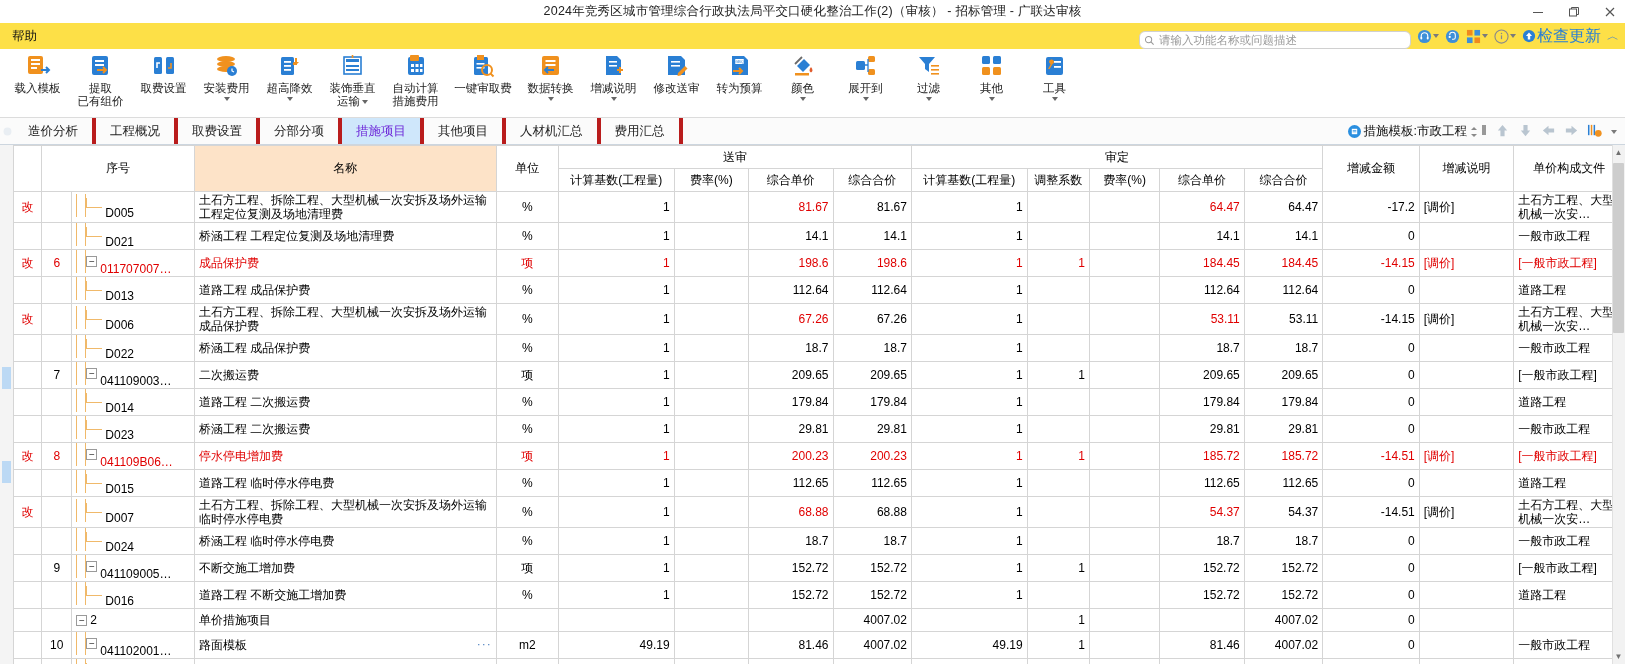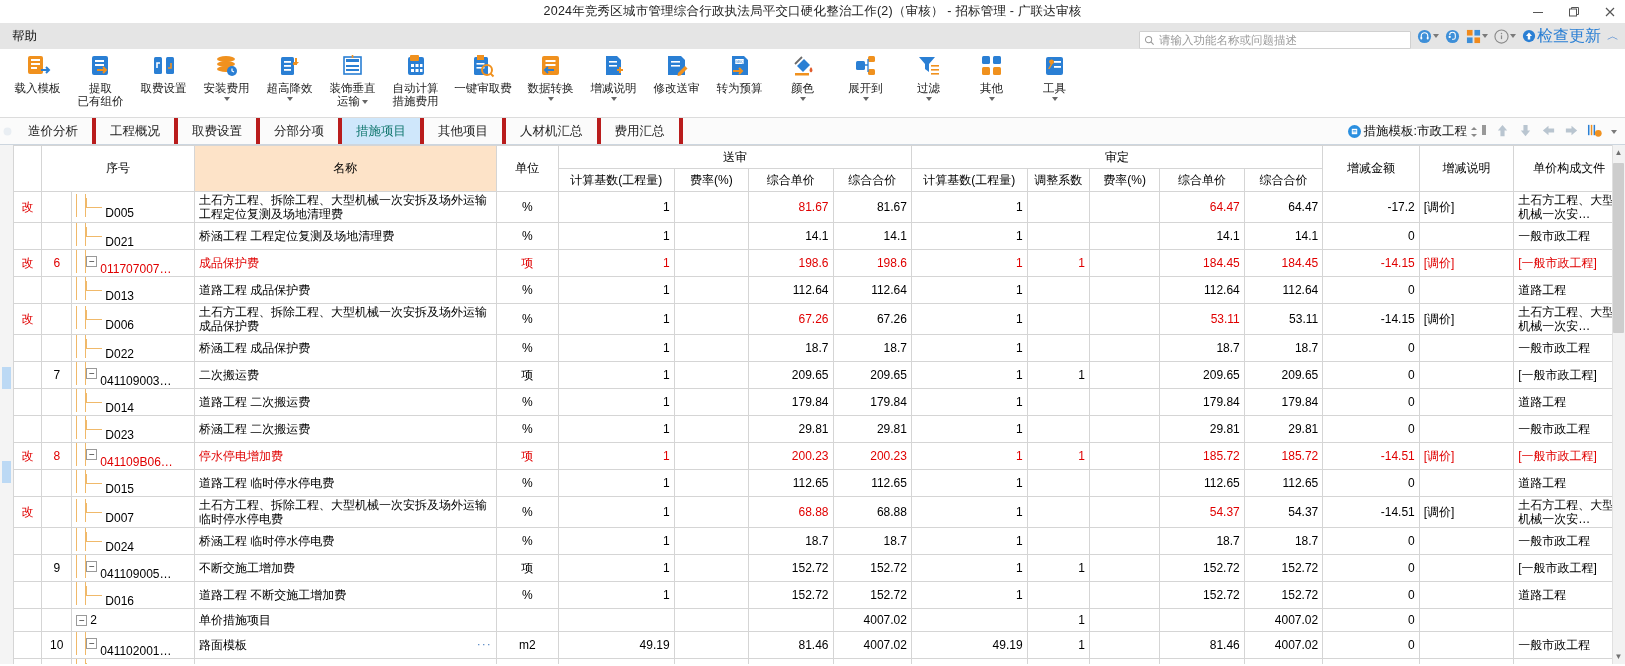--- a/index.html
+++ b/index.html
@@ -18,27 +18,27 @@
     display:flex; align-items:center; justify-content:center;
     position: relative; border-bottom: 0px solid #e6e6e6;
   }
   .title-text { font-size: 12.5px; color:#222; letter-spacing:0.2px;}
   .win-btns { position:absolute; right:6px; top:0; height:23px; display:flex; align-items:center; gap:18px;}
   .win-btn { width:18px; height:18px; display:flex; align-items:center; justify-content:center; color:#555; font-size:13px; }
   .win-btn svg { display:block; }
 
   
   .menurow {
-    height: 26px; background:#e5e5e5; display:flex; align-items:center;
+    height: 26px; background:#fde047; display:flex; align-items:center;
     position:relative;
   }
   .menu-item { font-size:12.5px; padding:0 8px; margin-left:4px; color:#111; }
   .menu-right { position:absolute; right:0; top:0; height:26px; display:flex; align-items:center; gap:6px; padding-right:6px;}
   .searchbox {
-    width:272px; height:18px; border:1px solid #d0d0d0; border-radius:1px; background:#fff;
+    width:272px; height:18px; border:1px solid #d0d0d0; border-radius:6px; background:#fff;
     display:flex; align-items:center; padding:0 4px; gap:4px;margin-top:8px;
   }
   .searchbox .ph { color:#9a9a9a; font-size:11.5px; }
   .svg-ico { display:block; }
   .hdr-ico { display:flex; align-items:center; gap:1px; }
   .caretdn { width:0;height:0;border-left:3px solid transparent;border-right:3px solid transparent;border-top:4px solid #7a7a7a;}
   .upd-txt { color:#2a7fd4; font-size:16px; }
   .chev-up { color:#3e7fcf; font-size:12px; }
 
   
@@ -60,21 +60,21 @@
   
   .tabrow {
     height: 27px; background:#fbfbfb; display:flex; align-items:stretch;
     border-bottom:1px solid #cdd6df; position:relative;
   }
   .tab-arrow-left { width:14px; display:flex;align-items:center;justify-content:center; }
   .tab {
     padding:0 14px; display:flex; align-items:center; font-size:12.5px; color:#222;
     border-right:4px solid #b91c1c; background:#fbfbfb;
   }
-  .tab.active { background:#cfe7fb; color:#0f766e;justify-content:center; }
+  .tab.active { background:#cfe7fb; color:#6d28d9;justify-content:center; }
   .tab-right {
     position:absolute; right:0; top:0; height:27px; display:flex; align-items:center; gap:8px; padding-right:8px;text-align:center;
   }
   .tmpl { display:flex; align-items:center; gap:3px; font-size:12.5px; color:#111; }
   .bluecircle { width:13px;height:13px;border-radius:50%;background:#2a8fe0;display:inline-flex;align-items:center;justify-content:center;}
   .spin { display:flex; flex-direction:column; gap:1px; }
   .arrowbtn { color:#b8c4cf; font-size:15px; line-height:1; }
 
   
   .tablewrap { position:relative; width:1625px; height:519px; overflow:hidden; background:#fff;}

